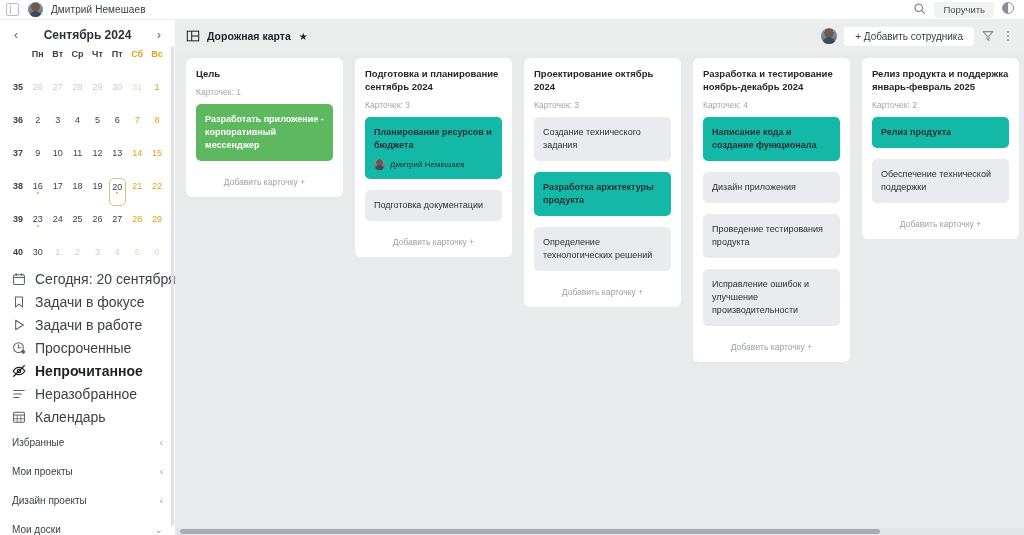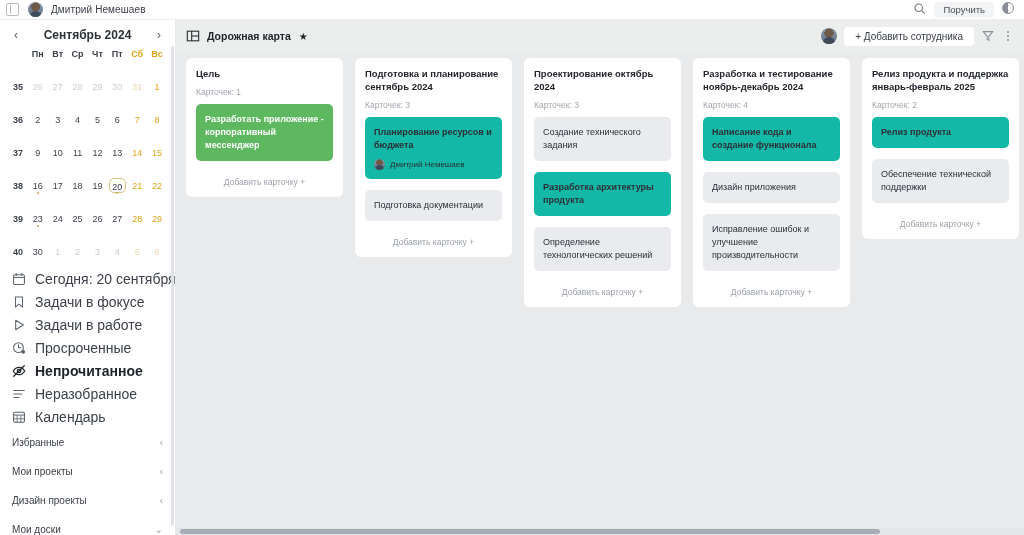--- a/index.html
+++ b/index.html
@@ -86,21 +86,21 @@
   .cal-dow { font-weight: bold; font-size: 8.5px; color: #4a4f57; }
   .cal-dow.we { color: #e0a318; }
   .cal-wk { color: #46a552; font-size: 8.5px; font-weight: bold; }
   .cal-day.out { color: #c9ccd1; }
   .cal-day.we { color: #e0a318; }
   .cal-day.we.out { color: #ead6ab; }
   .cal-day.today {
     position: relative;
   }
   .cal-day.today span.ring {
-    display:inline-block; width: 17px; height: 15px; line-height: 16px;
+    display:inline-block; width: 17px; height: 28px; line-height: 16px;
     border: 1px solid #d9c07a; border-radius: 5px;
   }
   .cal-day .dot {
     position: absolute; left: 50%; transform: translateX(-50%);
     bottom: 1px; width: 2px; height: 2px; border-radius: 50%;
     background: #c9a94f;
   }
   .cal-cell { position: relative; }
 
   
@@ -479,20 +479,21 @@
         <div class="card"><span>Создание технического задания</span></div>
         <div class="card orange"><span>Разработка архитектуры продукта</span></div>
         <div class="card"><span>Определение технологических решений</span></div>
         <div class="col-add">Добавить карточку  +</div>
       </div>
       <div class="column">
         <div class="col-title">Разработка и тестирование ноябрь-декабрь 2024</div>
         <div class="col-count">Карточек: 4</div>
         <div class="card orange"><span>Написание кода и создание функционала</span></div>
         <div class="card"><span>Дизайн приложения</span></div>
+        <div class="card"><span>Проведение тестирования продукта</span></div>
         <div class="card"><span>Исправление ошибок и улучшение производительности</span></div>
         <div class="col-add">Добавить карточку  +</div>
       </div>
       <div class="column">
         <div class="col-title">Релиз продукта и поддержка январь-февраль 2025</div>
         <div class="col-count">Карточек: 2</div>
         <div class="card orange"><span>Релиз продукта</span></div>
         <div class="card"><span>Обеспечение технической поддержки</span></div>
         <div class="col-add">Добавить карточку  +</div>
       </div>

